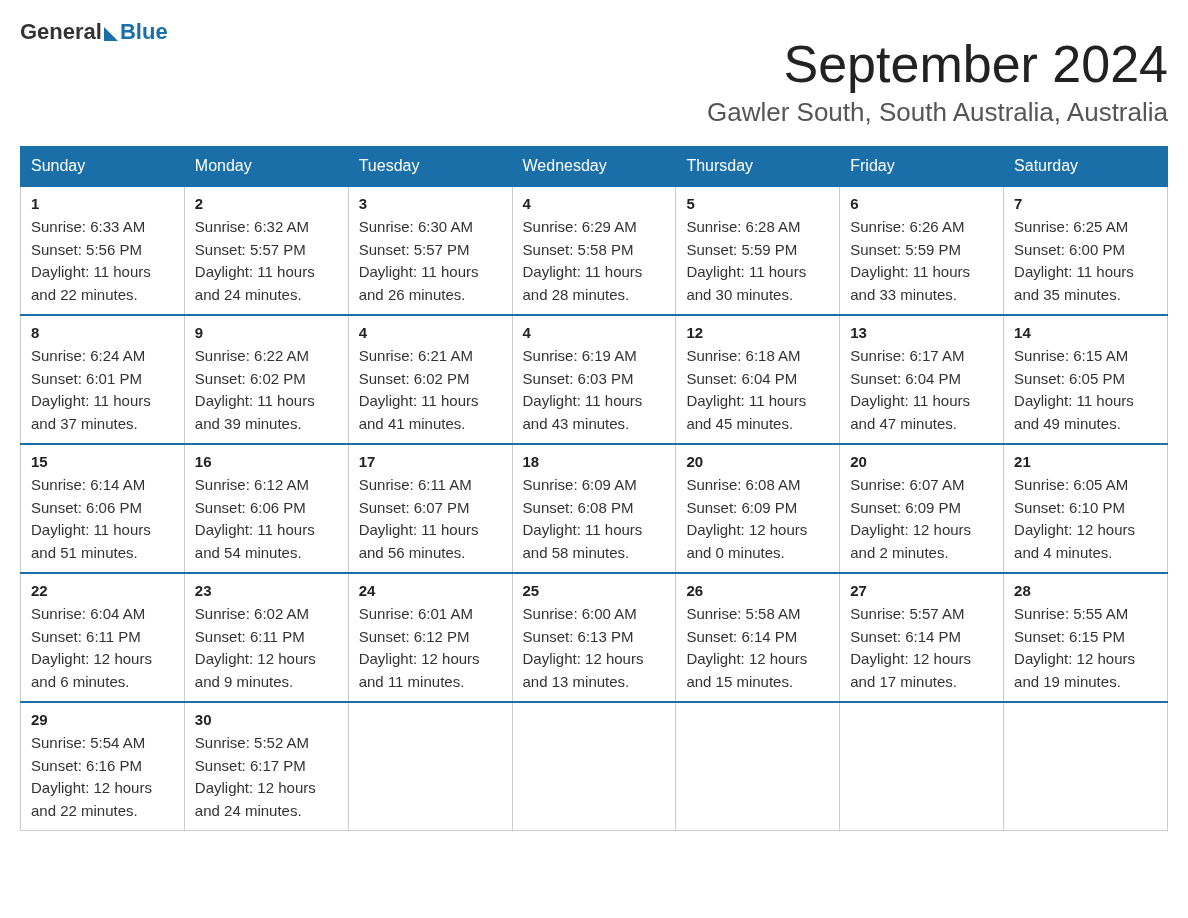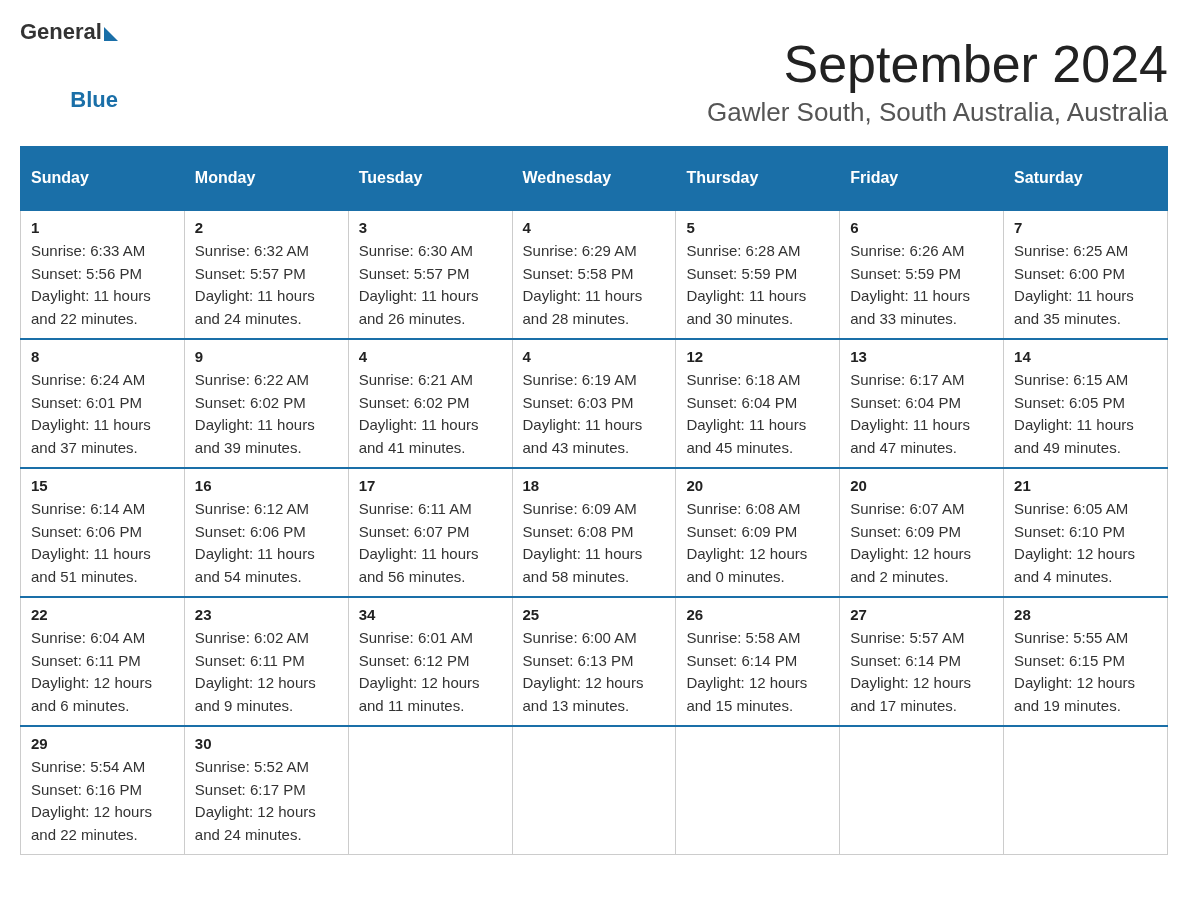--- a/index.html
+++ b/index.html
@@ -36,24 +36,23 @@
       margin-top: 4px;
     }
     .logo-text-blue {
       font-size: 22px;
       font-weight: bold;
       color: #1a6fa8;
       margin-left: 2px;
     }
     .logo-combined {
       display: flex;
-      flex-direction: column;
-      align-items: flex-end;
+      flex-direction: row;
+      align-items: flex-start;
       line-height: 1.1;
-      gap: 44px;
     }
     .logo-row1 {
       display: flex;
       align-items: center;
     }
     .logo-row2 {
       display: flex;
       align-items: center;
     }
     .title-block {
@@ -73,22 +72,22 @@
     }
     .calendar-table {
       width: 100%;
       border-collapse: collapse;
       table-layout: fixed;
     }
     .calendar-table thead tr th {
       background-color: #1a6fa8;
       color: #fff;
       font-size: 16px;
-      font-weight: bold;
-      padding: 22px 10px;
+      font-weight: normal;
+      padding: 10px 10px;
       text-align: left;
       border: 1px solid #1a6fa8;
     }
     .calendar-table tbody tr td {
       vertical-align: top;
       padding: 8px 10px;
       border: 1px solid #ccc;
       border-top: 2px solid #1a6fa8;
       font-size: 13px;
       color: #333;
@@ -237,21 +236,21 @@
       <tr>
         <td>
           <div class="day-number">22</div>
           <div class="day-info">Sunrise: 6:04 AM<br>Sunset: 6:11 PM<br>Daylight: 12 hours and 6 minutes.</div>
         </td>
         <td>
           <div class="day-number">23</div>
           <div class="day-info">Sunrise: 6:02 AM<br>Sunset: 6:11 PM<br>Daylight: 12 hours and 9 minutes.</div>
         </td>
         <td>
-          <div class="day-number">34</div>
+          <div class="day-number">24</div>
           <div class="day-info">Sunrise: 6:01 AM<br>Sunset: 6:12 PM<br>Daylight: 12 hours and 11 minutes.</div>
         </td>
         <td>
           <div class="day-number">25</div>
           <div class="day-info">Sunrise: 6:00 AM<br>Sunset: 6:13 PM<br>Daylight: 12 hours and 13 minutes.</div>
         </td>
         <td>
           <div class="day-number">26</div>
           <div class="day-info">Sunrise: 5:58 AM<br>Sunset: 6:14 PM<br>Daylight: 12 hours and 15 minutes.</div>
         </td>

